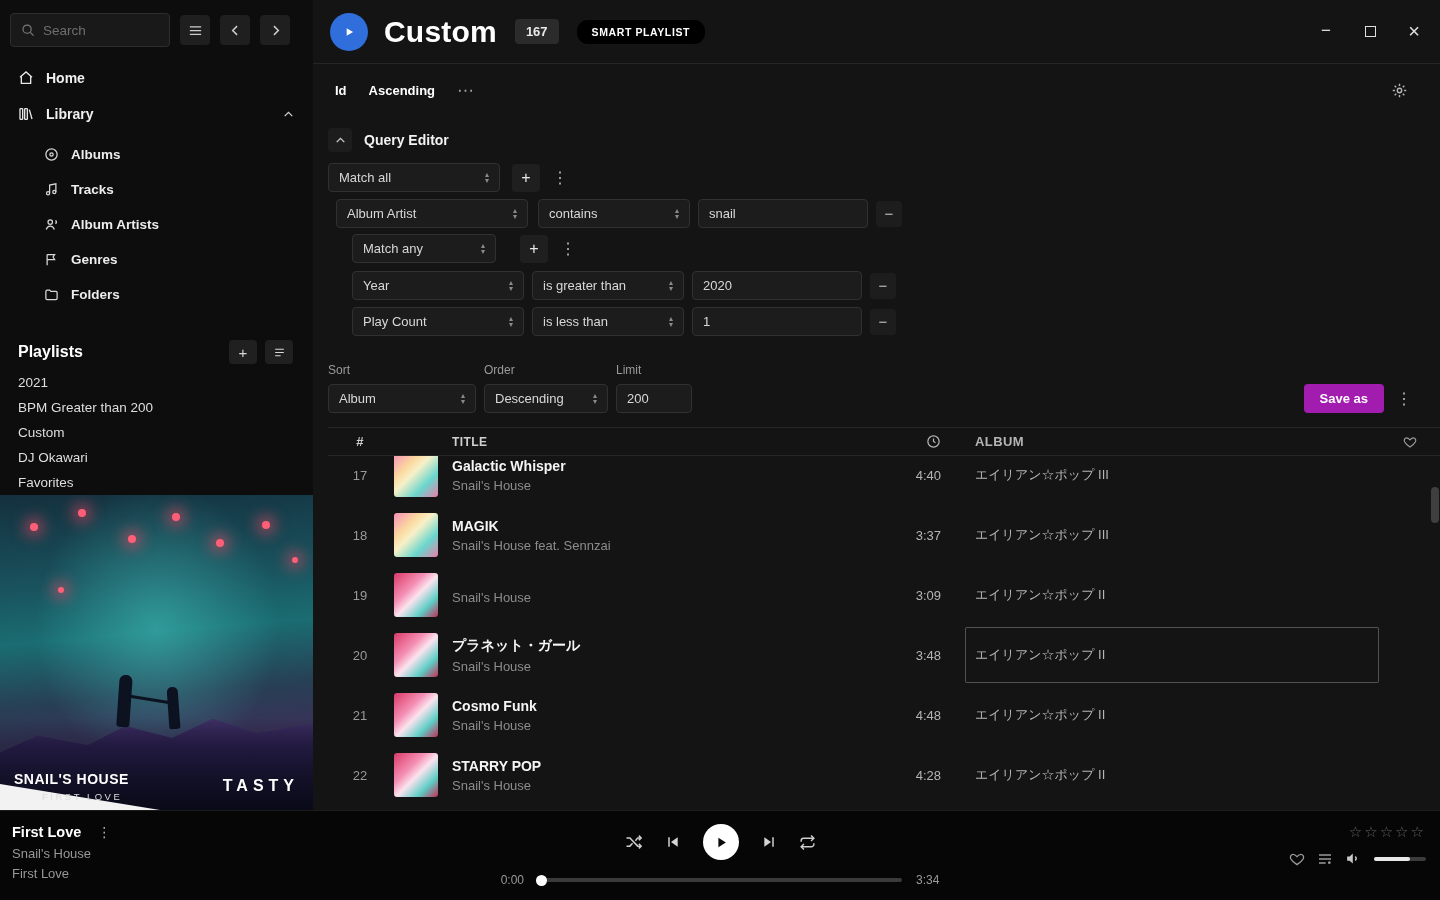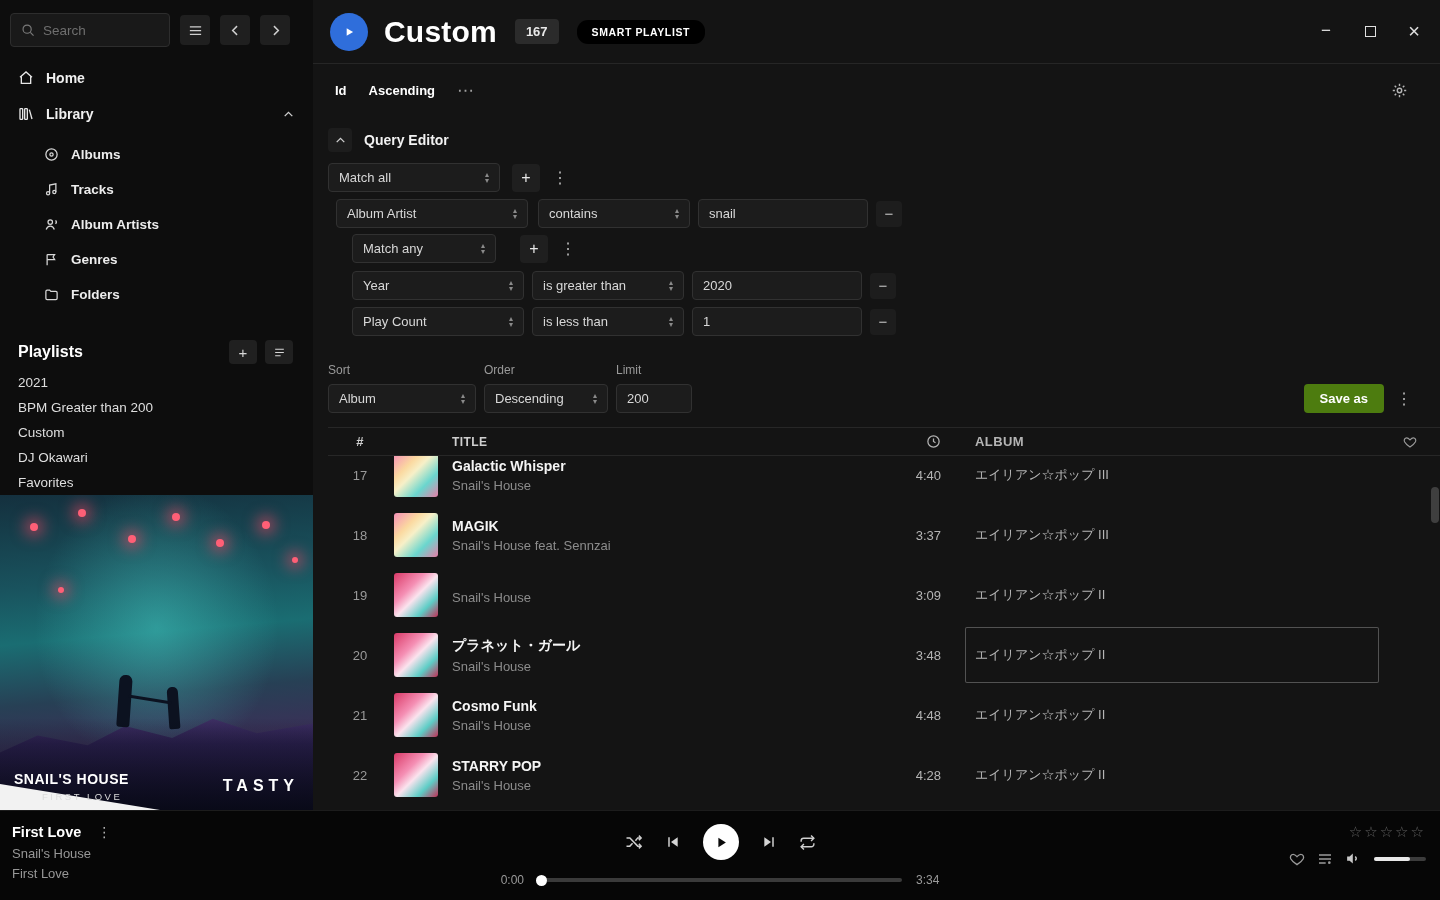--- a/index.html
+++ b/index.html
@@ -453,21 +453,21 @@
               </span>
           </div>
         </div>
         <div class="sort-group">
           <span class="flabel">Limit</span>
           <div class="tinput w76">
             <span>200</span>
           </div>
         </div>
         <div class="spacer"></div>
-        <button class="save-btn" style="background:#4d7c0f;">Save as</button>
+        <button class="save-btn" style="background:#a21caf;">Save as</button>
         <button class="dots-v" style="height:29px;"><span>⋮</span></button>
       </div>
 
       <div class="thead">
         <div class="col-num" style="font-weight:700; color:#cfcfcf;">#</div>
         <div class="thumb ghost"></div>
         <div class="col-main">TITLE</div>
         <div class="col-dur">
           <svg width="15" height="15" viewBox="0 0 24 24" fill="none" stroke="#b5b5b5" stroke-width="2">
               <circle cx="12" cy="12" r="9"></circle>

